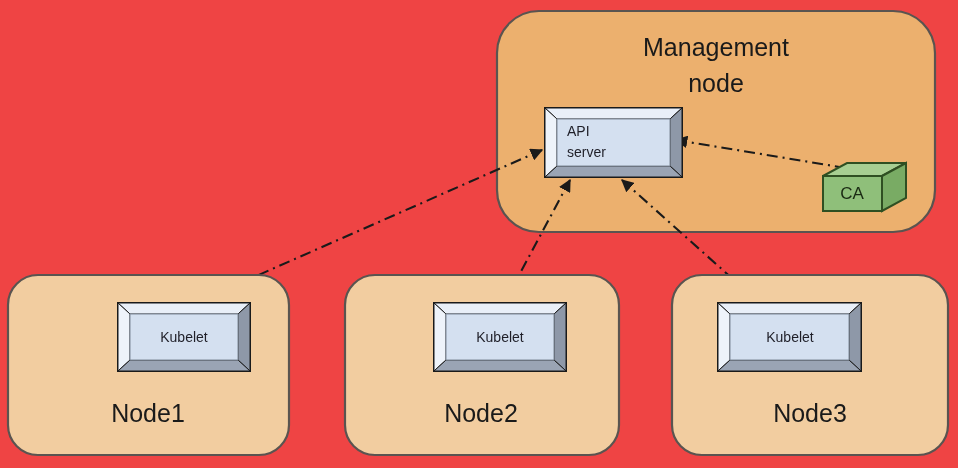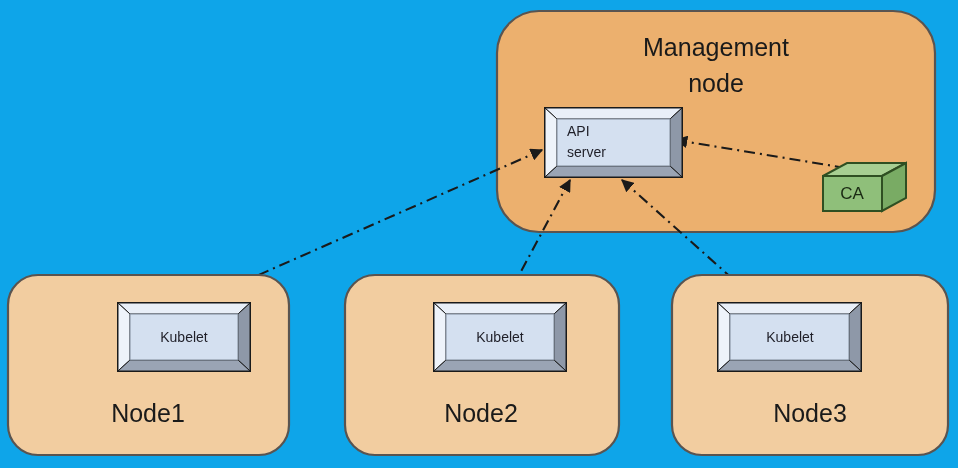--- a/index.html
+++ b/index.html
@@ -10,21 +10,21 @@
   body {
     width: 958px;
     height: 468px;
     font-family: "Liberation Sans", sans-serif;
     overflow: hidden;
   }
   #diagram-root {
     position: relative;
     width: 958px;
     height: 468px;
-    background: #0ea5e9;
+    background: #ef4444;
   }
   svg#diagram-svg {
     display: block;
     width: 958px;
     height: 468px;
   }
   .node-label {
     font-family: "Liberation Sans", sans-serif;
     font-size: 25px;
     fill: #1a1a1a;

